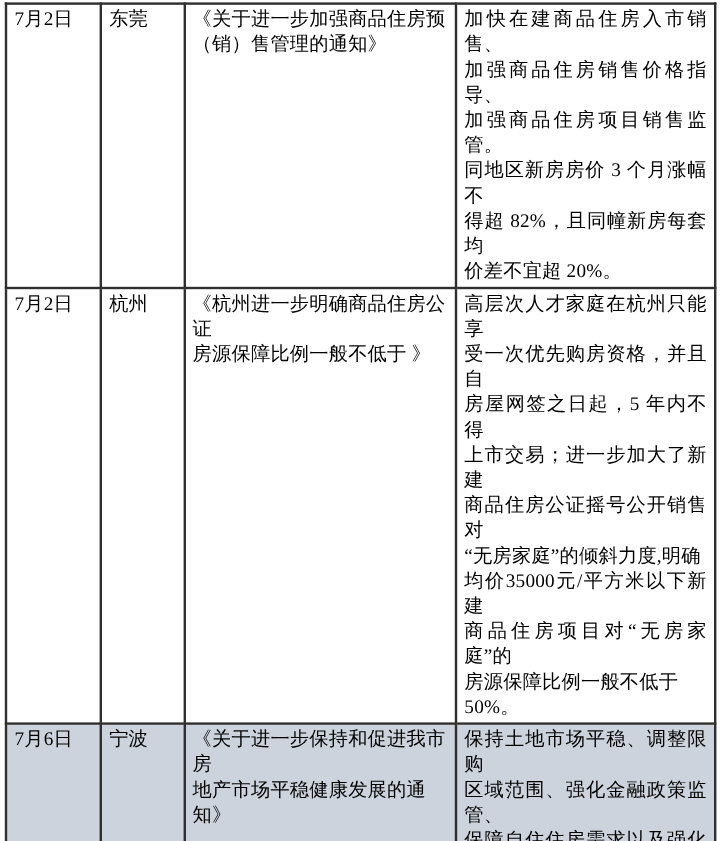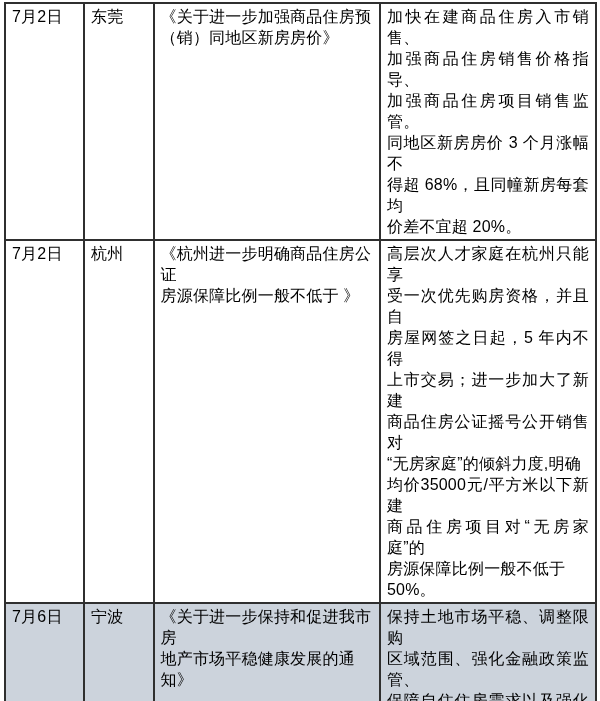--- a/index.html
+++ b/index.html
@@ -6,21 +6,21 @@
     margin: 0;
     padding: 0;
     background: #ffffff;
   }
   .viewport {
     position: relative;
     width: 600px;
     height: 701px;
     overflow: hidden;
     background: #ffffff;
-    font-family: Liberation Sans, sans-serif;
+    font-family: Liberation Serif, serif;
   }
   table.policy-table {
     position: absolute;
     left: 4px;
     top: 2px;
     width: 593px;
     border-collapse: collapse;
     table-layout: fixed;
   }
   table.policy-table td {
@@ -59,26 +59,26 @@
       <col class="col-date">
       <col class="col-city">
       <col class="col-title">
       <col class="col-content">
     </colgroup>
     <tbody>
       <tr class="row-1">
         <td class="cell date-cell">7月2日</td>
         <td class="cell city-cell">东莞</td>
         <td class="cell title-cell">《关于进一步加强商品住房预
-（销）同地区新房房价》</td>
+（销）售管理的通知》</td>
         <td class="cell content-cell">加快在建商品住房入市销售、
 加强商品住房销售价格指导、
 加强商品住房项目销售监管。
 同地区新房房价 3 个月涨幅不
-得超 68%，且同幢新房每套均
+得超 82%，且同幢新房每套均
 价差不宜超 20%。</td>
       </tr>
       <tr class="row-2">
         <td class="cell date-cell">7月2日</td>
         <td class="cell city-cell">杭州</td>
         <td class="cell title-cell">《杭州进一步明确商品住房公证
 房源保障比例一般不低于 》</td>
         <td class="cell content-cell">高层次人才家庭在杭州只能享
 受一次优先购房资格，并且自
 房屋网签之日起，5 年内不得

